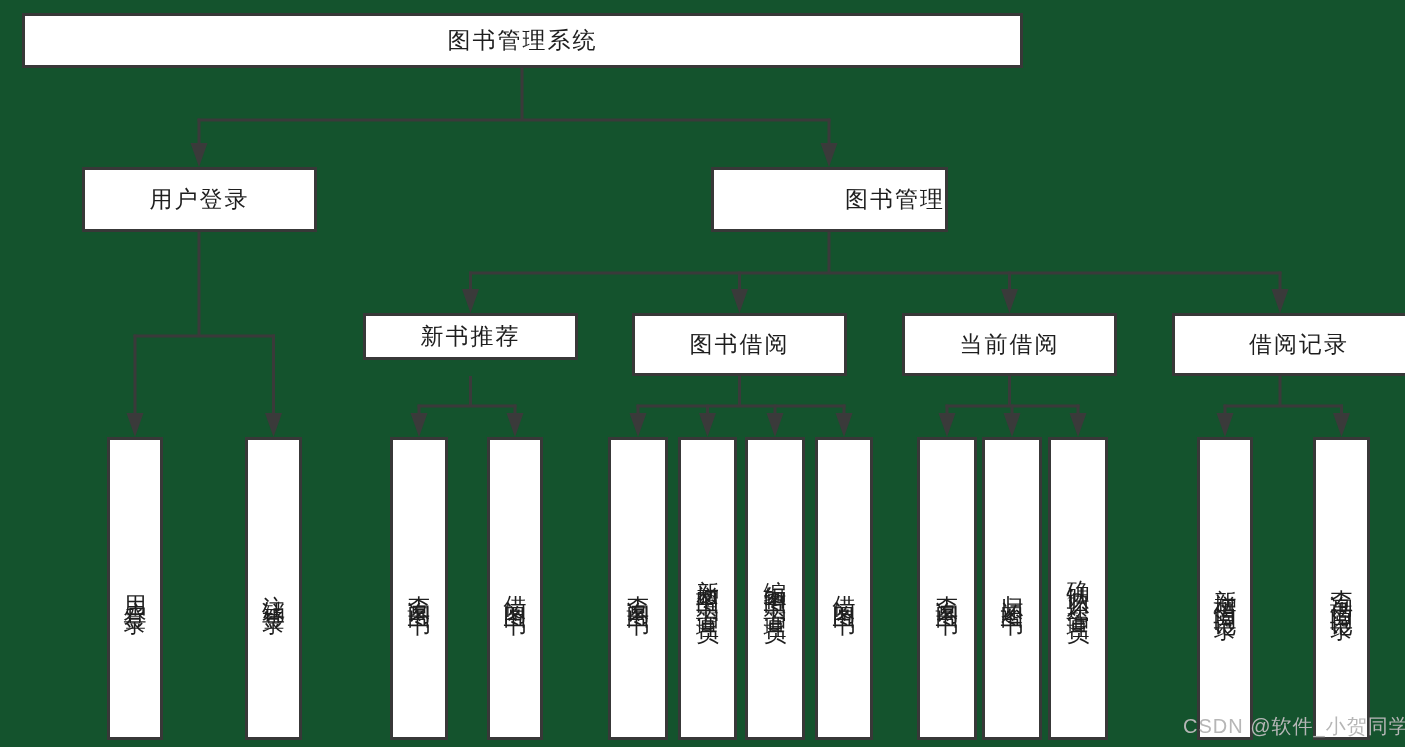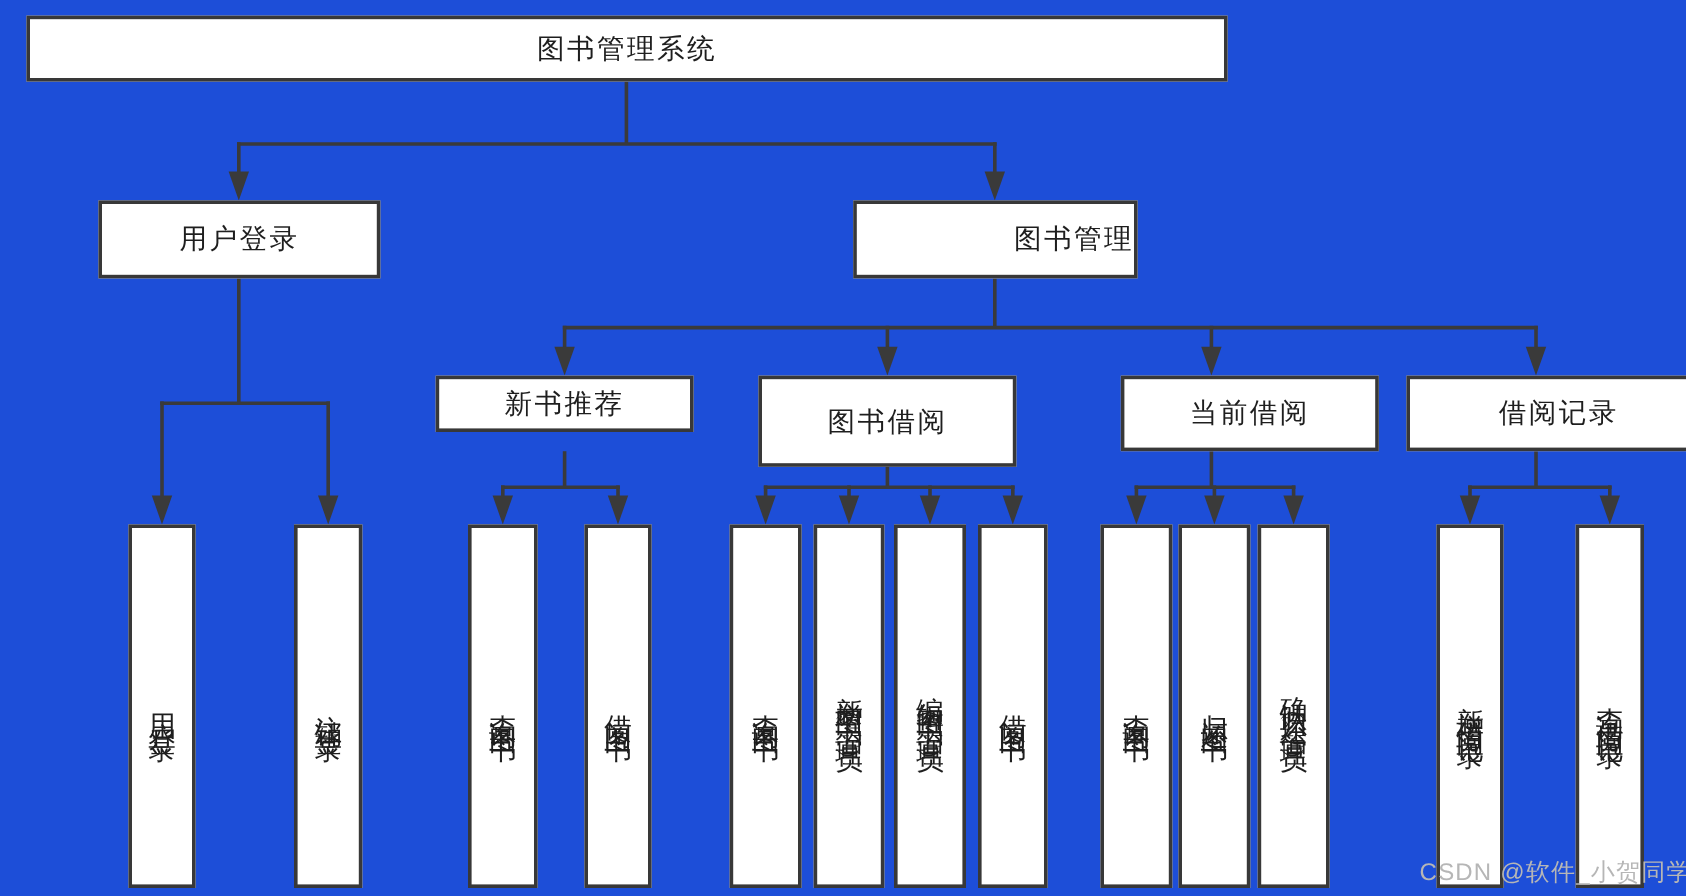--- a/index.html
+++ b/index.html
@@ -1,21 +1,21 @@
 <!DOCTYPE html>
 <html><head>
 <meta charset="utf-8">
 <style>
   * { box-sizing: border-box; }
   html, body { margin: 0; padding: 0; background: #ffffff; }
   .canvas {
     position: relative;
     width: 1405px;
     height: 747px;
-    background: #1d4ed8;
+    background: #14532d;
     font-family: "Liberation Sans", sans-serif;
     overflow: hidden;
   }
   svg.connectors {
     position: absolute;
     left: 0; top: 0;
     width: 1405px; height: 747px;
     z-index: 1;
   }
   svg.connectors path {
@@ -135,24 +135,24 @@
   <div class="node h-node" style="left:82px; top:167px; width:235px; height:65px;">
     <span class="label">用户登录</span>
   </div>
   <div class="node h-node" style="left:711px; top:167px; width:237px; height:65px;justify-content:flex-end;">
     <span class="label">图书管理</span>
   </div>
 
   <div class="node h-node" style="left:363px; top:313px; width:215px; height:47px;">
     <span class="label">新书推荐</span>
   </div>
-  <div class="node h-node" style="left:632px; top:313px; width:215px; height:76px;">
+  <div class="node h-node" style="left:632px; top:313px; width:215px; height:63px;">
     <span class="label">图书借阅</span>
   </div>
-  <div class="node h-node" style="left:902px; top:313px; width:215px; height:63px;margin-left:32px;">
+  <div class="node h-node" style="left:902px; top:313px; width:215px; height:63px;">
     <span class="label">当前借阅</span>
   </div>
   <div class="node h-node" style="left:1172px; top:313px; width:240px; height:63px;padding-left:14px;">
     <span class="label">借阅记录</span>
   </div>
 
   <div class="node v-node" style="left:107px; top:437px; width:56px; height:303px;">
     <span class="label">用户登录</span>
   </div>
   <div class="node v-node" style="left:245px; top:437px; width:57px; height:303px;">

